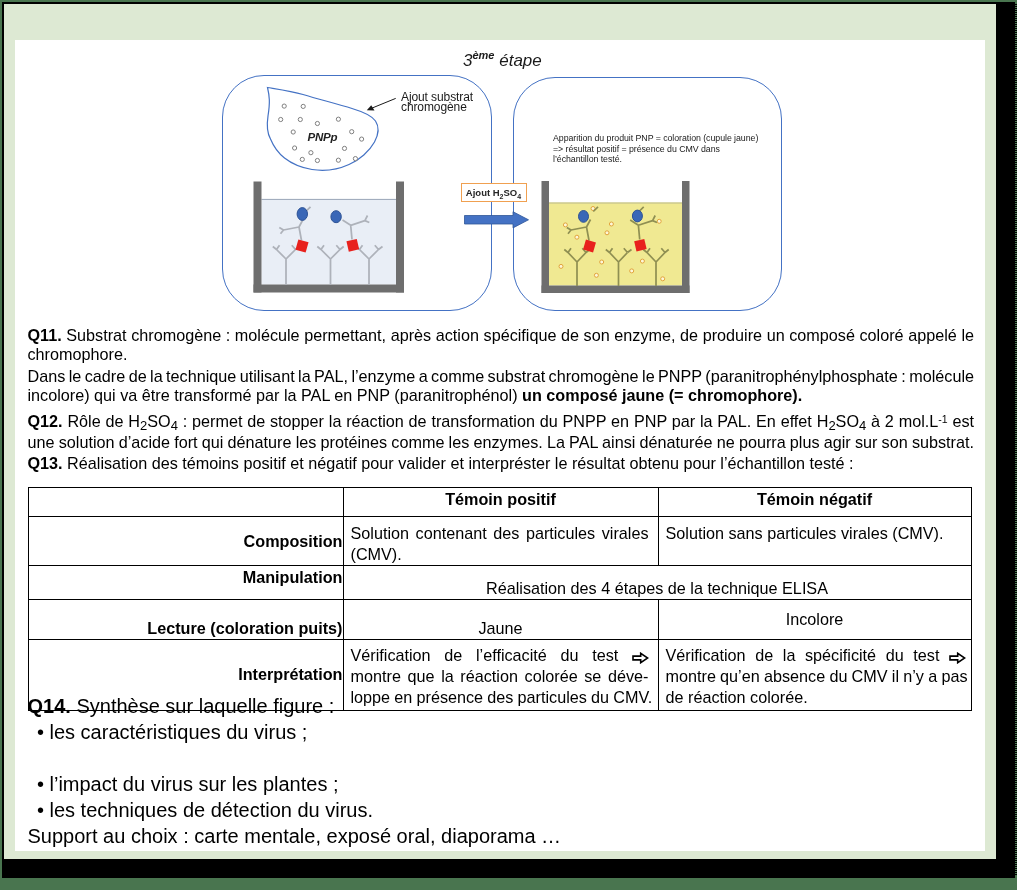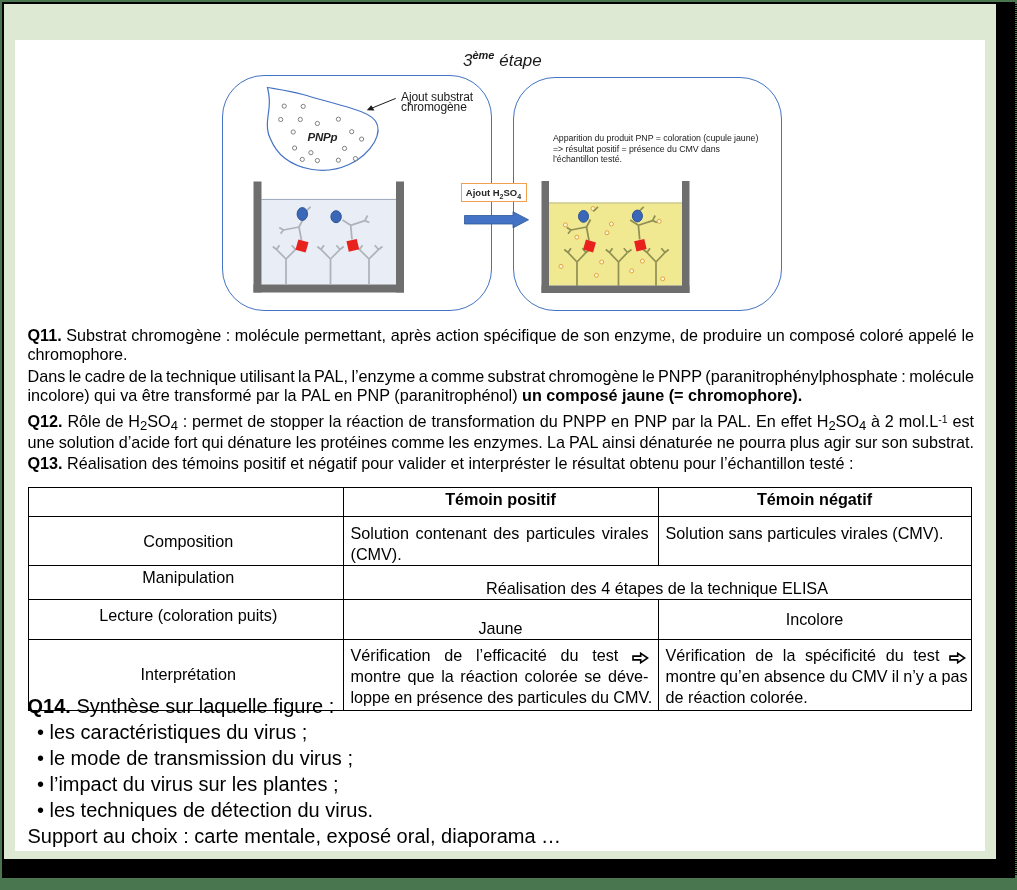--- a/index.html
+++ b/index.html
@@ -24,21 +24,21 @@
   #h2so4{left:460.5px;top:182.5px;width:64px;height:17.5px;border:1.5px solid #f0a050;background:#fff;text-align:center;font-size:9.5px;font-weight:bold;color:#262626;line-height:17.5px;letter-spacing:0;}
   #h2so4 sub{font-size:7px;}
   .body-par{left:27.5px;width:946.5px;font-size:16.2px;line-height:18.5px;color:#000;}
   .jl{text-align:justify;text-align-last:justify;}
   .sb{font-size:13px;position:relative;top:3.4px;letter-spacing:0;}
   .sp{font-size:10.5px;position:relative;top:-4.5px;}
   #tablewrap{left:27.5px;top:487px;}
   table{border-collapse:collapse;table-layout:fixed;width:944px;font-size:16.2px;color:#000;line-height:21px;}
   td,th{border:1px solid #000;padding:0;overflow:hidden;}
   th{font-weight:bold;text-align:center;vertical-align:top;padding-top:1.3px;font-size:16.2px;}
-  .c1{padding-left:5.5px;vertical-align:top;text-align:center;font-weight:normal;margin-top:42px;}
+  .c1{padding-left:5.5px;vertical-align:top;text-align:right;font-weight:bold;margin-top:42px;}
   .cc{text-align:center;vertical-align:top;}
   .ctxt{padding:5.6px 3px 0 7px;vertical-align:top;}
   .ctxt2{padding:5.5px 3px 0 7px;vertical-align:top;}
   .sp6{display:inline-block;width:6px;}
   .sp2{display:inline-block;width:2px;}
   .cellline{text-align:justify;text-align-last:justify;line-height:21px;}
   .celllast{text-align:left;line-height:21px;}
   .bullet-line{left:27.5px;width:946px;font-size:20px;line-height:18.5px;color:#000;}
   .bdot{display:inline-block;width:22px;padding-left:9.5px;box-sizing:border-box;}
 </style>
@@ -184,21 +184,21 @@
             </td>
         <td class="ctxt">
               <div class="celllast">Solution sans particules virales (CMV).</div>
             </td>
       </tr>
       <tr style="height:27px;">
         <td class="c1" style="padding-top:1.65px;">Manipulation</td>
         <td colspan="2" class="cc" style="padding-top:12px;">Réalisation des 4 étapes de la technique ELISA</td>
       </tr>
       <tr style="height:26px;">
-        <td class="c1" style="padding-top:5px;">Lecture (coloration puits)</td>
+        <td class="c1" style="padding-top:18px;">Lecture (coloration puits)</td>
         <td class="cc" style="padding-top:18px;">Jaune</td>
         <td class="cc" style="padding-top:9px;">Incolore</td>
       </tr>
       <tr style="height:71px;">
         <td class="c1" style="padding-top:24.6px;">Interprétation</td>
         <td class="ctxt2">
               <div class="cellline">Vérification de l’efficacité du test <svg width="16.5" height="12" viewBox="0 0 16.5 12" style="vertical-align:-2.5px">
                   <path d="M1,4.1 H8.7 V1.3 L15.7,6 L8.7,10.7 V7.9 H1 Z" fill="#fff" stroke="#000" stroke-width="1.6"></path>
                 </svg><i class="sp6"></i></div>
               <div class="cellline">montre que la réaction colorée se déve-<i class="sp6"></i></div>
@@ -211,17 +211,16 @@
               <div class="cellline" style="word-spacing:-0.3px;">montre qu’en absence du CMV il n’y a pas</div>
               <div class="celllast">de réaction colorée.</div>
             </td>
       </tr>
     </tbody>
       </table>
   </div>
 
   <div class="abs bullet-line" style="top:696.9px;"><b>Q14.</b> Synthèse sur laquelle figure :</div>
   <div class="abs bullet-line" style="top:723px;"><span class="bdot">•</span>les caractéristiques du virus ;</div>
-  <div class="abs bullet-line" style="top:749.1px;"><span class="bdot">•</span>le mode de transmission du virus ;</div>
   <div class="abs bullet-line" style="top:775.2px;"><span class="bdot">•</span>l’impact du virus sur les plantes ;</div>
   <div class="abs bullet-line" style="top:801.3px;"><span class="bdot">•</span>les techniques de détection du virus.</div>
   <div class="abs bullet-line" style="top:827.3px;">Support au choix : carte mentale, exposé oral, diaporama …</div>
 </div>
 
 </body></html>

